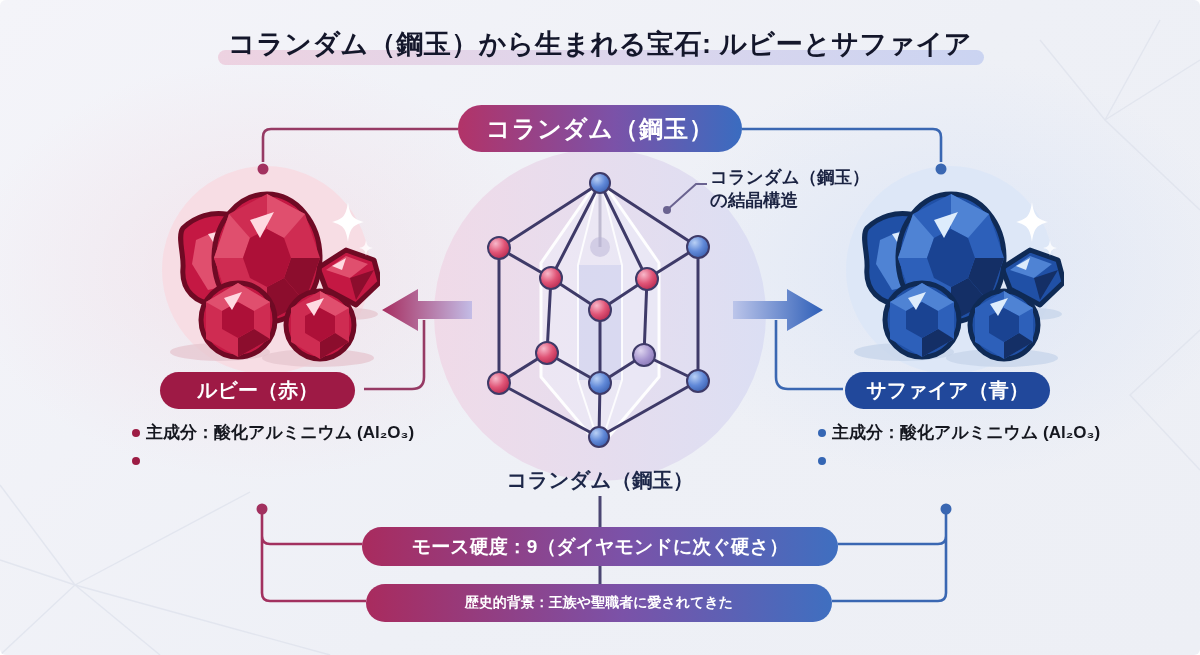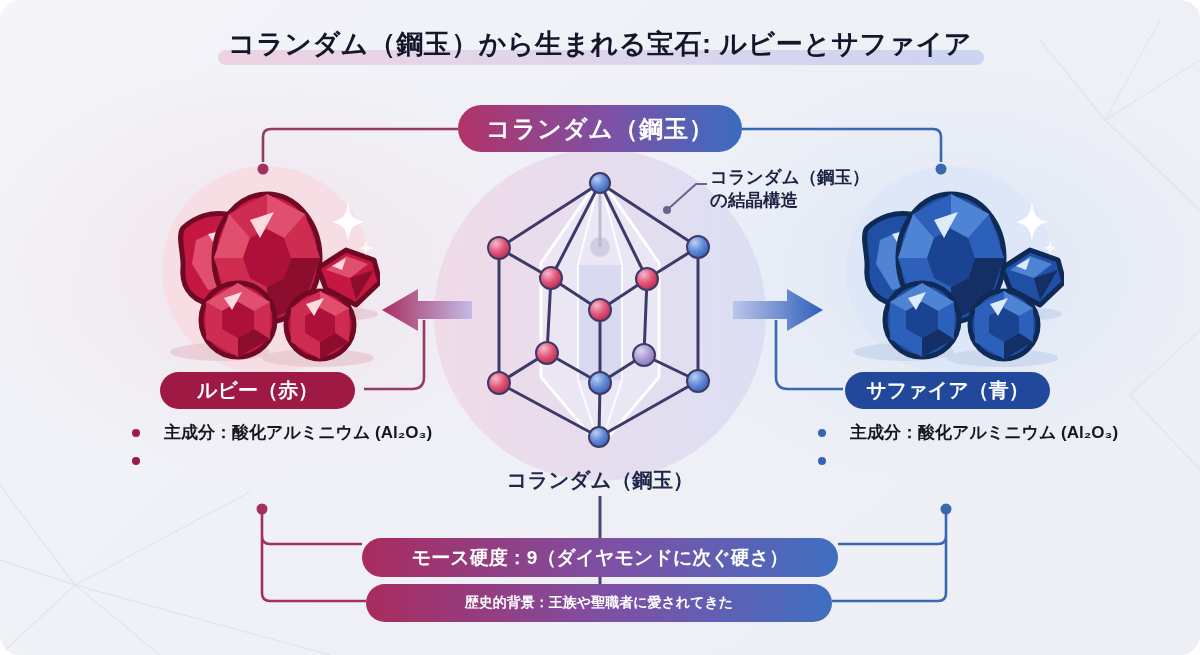--- a/index.html
+++ b/index.html
@@ -1,17 +1,17 @@
 <!DOCTYPE html>
 <html><head>
 <meta charset="utf-8">
 <style>
   html,body{margin:0;padding:0;background:#ffffff;}
   .stage{
-    position:relative;width:1200px;height:655px;overflow:hidden;border-radius:20px;
+    position:relative;width:1200px;height:655px;overflow:hidden;border-radius:6px;
     font-family:"Liberation Sans","DejaVu Sans",sans-serif;
     background:
       radial-gradient(420px 300px at 262px 270px, rgba(242,205,216,.38), transparent 70%),
       radial-gradient(420px 300px at 948px 270px, rgba(203,219,245,.45), transparent 70%),
       linear-gradient(135deg,#f4f4f9 0%,#eef0f6 55%,#edeff5 100%);
   }
   .abs{position:absolute;}
   svg{display:block;}
 
   
@@ -29,40 +29,40 @@
     display:flex;align-items:center;justify-content:center;border-radius:999px;
     color:#fff;font-weight:800;z-index:6;
   }
   .pill.top{
     left:458px;top:105px;width:284px;height:47px;font-size:24px;letter-spacing:1px;
     background:linear-gradient(90deg,#b23368 0%,#7b52a8 55%,#3a6cc0 100%);
   }
   .pill.ruby{left:160px;top:372px;width:195px;height:37px;font-size:20px;background:#9e1a45;}
   .pill.sapph{left:845px;top:372px;width:205px;height:37px;font-size:20px;background:#21489b;}
   .pill.banner1{
-    left:362px;top:538px;width:476px;height:39px;font-size:19px;
+    left:362px;top:527px;width:476px;height:39px;font-size:19px;
     background:linear-gradient(90deg,#a92b5e 0%,#7b52a8 55%,#3f6fc0 100%);
   }
   .pill.banner2{
     left:366px;top:584px;width:466px;height:38px;font-size:14px;
     background:linear-gradient(90deg,#a92b5e 0%,#7b52a8 55%,#3f6fc0 100%);
   }
 
   
   .crystal-note{
     left:710px;top:166px;z-index:6;font-size:17.5px;line-height:23px;font-weight:700;color:#1b2342;
   }
   .crystal-caption{
     left:430px;top:466px;width:340px;text-align:center;z-index:6;
     font-size:20.5px;font-weight:800;color:#1d2749;
   }
 
   
   .facts{list-style:none;margin:0;padding:0;z-index:6;}
-  .facts li{display:flex;align-items:flex-start;gap:24px;line-height:28px;
+  .facts li{display:flex;align-items:flex-start;gap:6px;line-height:28px;
     font-size:17px;font-weight:700;color:#15171f;}
   .dot{width:8px;height:8px;border-radius:50%;margin-top:10px;flex:0 0 8px;}
   .facts.left{left:132px;top:419px;width:350px;}
   .facts.left .dot{background:#9c1c44;}
   .facts.right{left:818px;top:419px;width:380px;}
   .facts.right .dot{background:#3566b4;}
 
   
   .gems{z-index:4;}
   .gems.rubyset{--bg:#f7dde4;--base:#c41843;--base2:#ad1038;--lt:#e04f6e;--md:#cf2c52;

